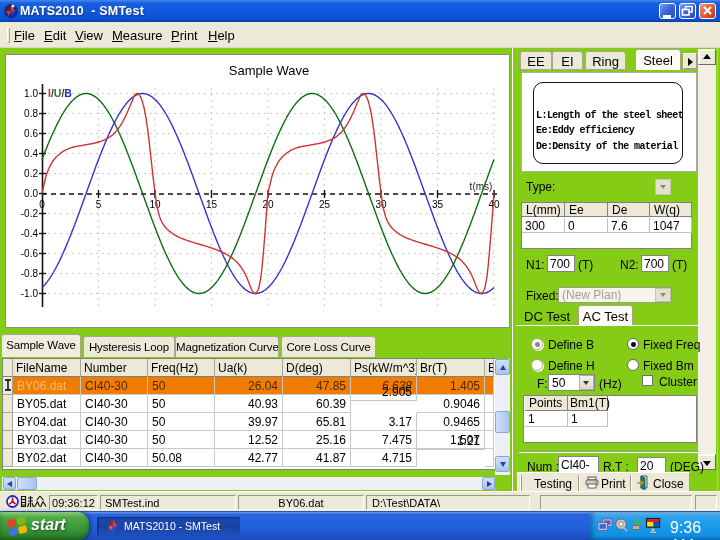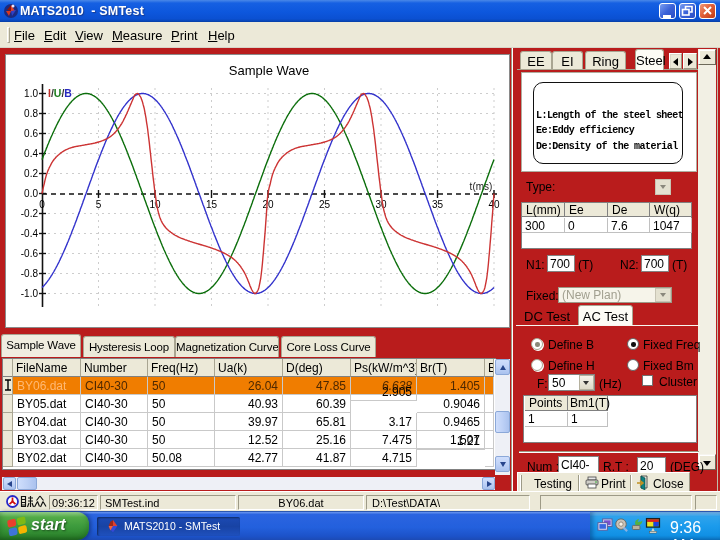--- a/index.html
+++ b/index.html
@@ -1,16 +1,16 @@
 <!DOCTYPE html>
 <html><head><meta charset="utf-8"><style>
 *{margin:0;padding:0;box-sizing:border-box}
 html,body{width:720px;height:540px;overflow:hidden;font-family:"Liberation Sans",sans-serif;background:#ece9d8}
 .abs{position:absolute}
-#stage{position:relative;width:720px;height:540px;background:#b91c1c}
+#stage{position:relative;width:720px;height:540px;background:#84cc16}
 
 #titlebar{position:absolute;left:0;top:0;width:720px;height:22px;
  background:linear-gradient(180deg,#4a88e8 0%,#1660e2 14%,#0d57dd 55%,#0b50d2 85%,#0846b8 96%,#063a9f 100%)}
 #titletxt{position:absolute;left:20px;top:4px;color:#fff;font-weight:bold;font-size:12.5px;letter-spacing:.2px;text-shadow:1px 1px 1px #1a3b8c}
 .capbtn{position:absolute;top:3px;width:17px;height:16px;border:1px solid #fff;border-radius:3px}
 #btnmin{left:659px;background:linear-gradient(135deg,#7a9ef2 0%,#3b62d8 50%,#2a4cc4 100%)}
 #btnres{left:679px;background:linear-gradient(135deg,#7a9ef2 0%,#3b62d8 50%,#2a4cc4 100%)}
 #btncls{left:699px;background:linear-gradient(135deg,#f0997a 0%,#e1603a 45%,#c03a14 100%)}
 
 #menubar{position:absolute;left:0;top:22px;width:720px;height:26px;background:#ece9d8;border-bottom:1px solid #d8d4c8}
@@ -245,21 +245,21 @@
 <div class="tri" style="left:487px;top:480.5px;border-top:3px solid transparent;border-bottom:3px solid transparent;border-left:5px solid #27458c"></div>
 
 <div class="abs" style="left:511px;top:48px;width:1px;height:443px;background:#9d9a87"></div>
 <div class="abs" style="left:512px;top:48px;width:1px;height:443px;background:#fff"></div>
 
 <div id="rpanel">
       <div style="position:absolute;left:3px;top:21px;width:182px;height:1px;background:#a9a592"></div>
 <div class="rtab" style="left:6px;top:3px;width:32px;height:18px;padding-top:2px">EE</div>
 <div class="rtab" style="left:38px;top:3px;width:31px;height:18px;padding-top:2px">EI</div>
 <div class="rtab" style="left:71px;top:3px;width:41px;height:18px;padding-top:2px">Ring</div>
-<div class="rtab" style="left:121px;top:1px;width:29px;height:21px;padding-top:3px;background:#fdfcf5;z-index:2">Steel</div>
+<div class="rtab" style="left:121px;top:1px;width:46px;height:21px;padding-top:3px;background:#fdfcf5;z-index:2">Steel</div>
 <div style="position:absolute;left:155px;top:5px;width:13px;height:16px;background:#ece9d8;border:1px solid #fff;border-right-color:#9d9a87;border-bottom-color:#9d9a87;box-shadow:1px 1px 0 #dcd8c8 inset"></div>
 <div class="tri" style="left:159px;top:10px;border-top:4px solid transparent;border-bottom:4px solid transparent;border-right:5px solid #000"></div>
 <div style="position:absolute;left:169px;top:5px;width:14px;height:16px;background:#ece9d8;border:1px solid #fff;border-right-color:#9d9a87;border-bottom-color:#9d9a87"></div>
 <div class="tri" style="left:174px;top:10px;border-top:4px solid transparent;border-bottom:4px solid transparent;border-left:5px solid #000"></div>
 <div class="strack" style="left:184px;top:1px;width:18px;height:421px;background:#f2f0e4"></div>
 <div style="position:absolute;left:184px;top:1px;width:18px;height:16px;background:#ece9d8;border:1px solid;border-color:#f6f4ee #6e6a5a #6e6a5a #f6f4ee;box-shadow:inset 1px 1px 0 #fff"></div>
 <div class="tri" style="left:189px;top:6px;border-left:4.5px solid transparent;border-right:4.5px solid transparent;border-bottom:5px solid #000"></div>
 <div style="position:absolute;left:184px;top:406px;width:18px;height:16px;background:#ece9d8;border:1px solid;border-color:#f6f4ee #6e6a5a #6e6a5a #f6f4ee;box-shadow:inset 1px 1px 0 #fff"></div>
 <div class="tri" style="left:189px;top:413px;border-left:4.5px solid transparent;border-right:4.5px solid transparent;border-top:5px solid #000"></div>
 <div style="position:absolute;left:7px;top:24px;width:176px;height:100px;background:#fff;border:1px solid #b0aea0"></div>

